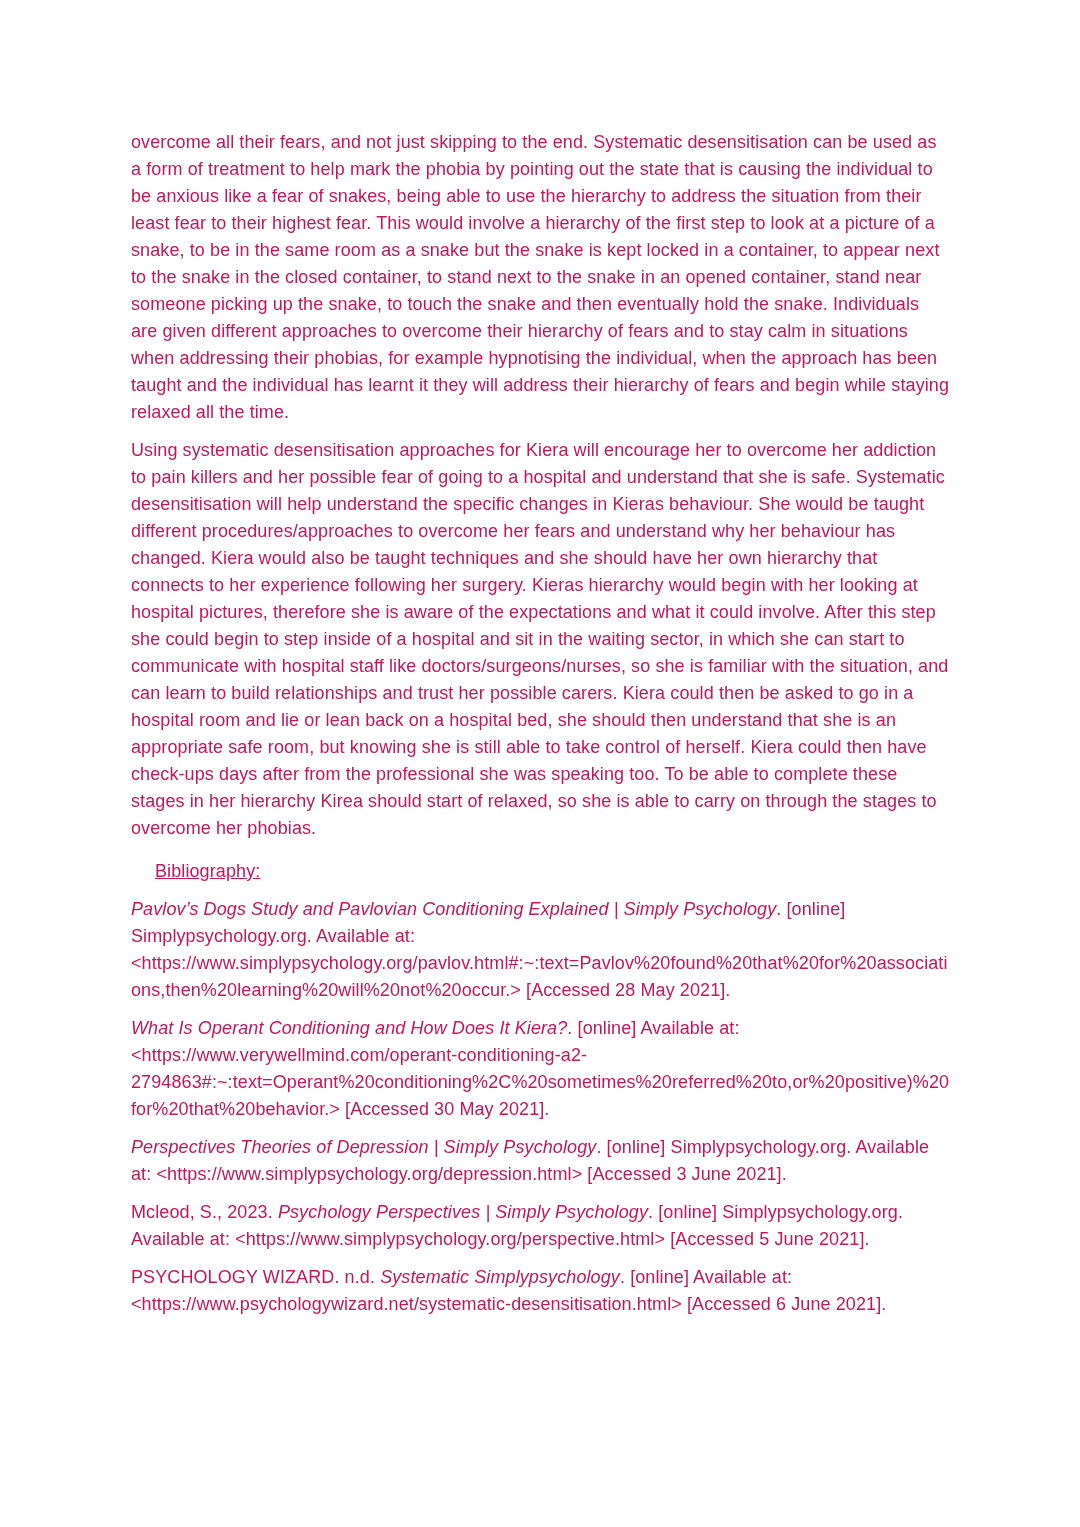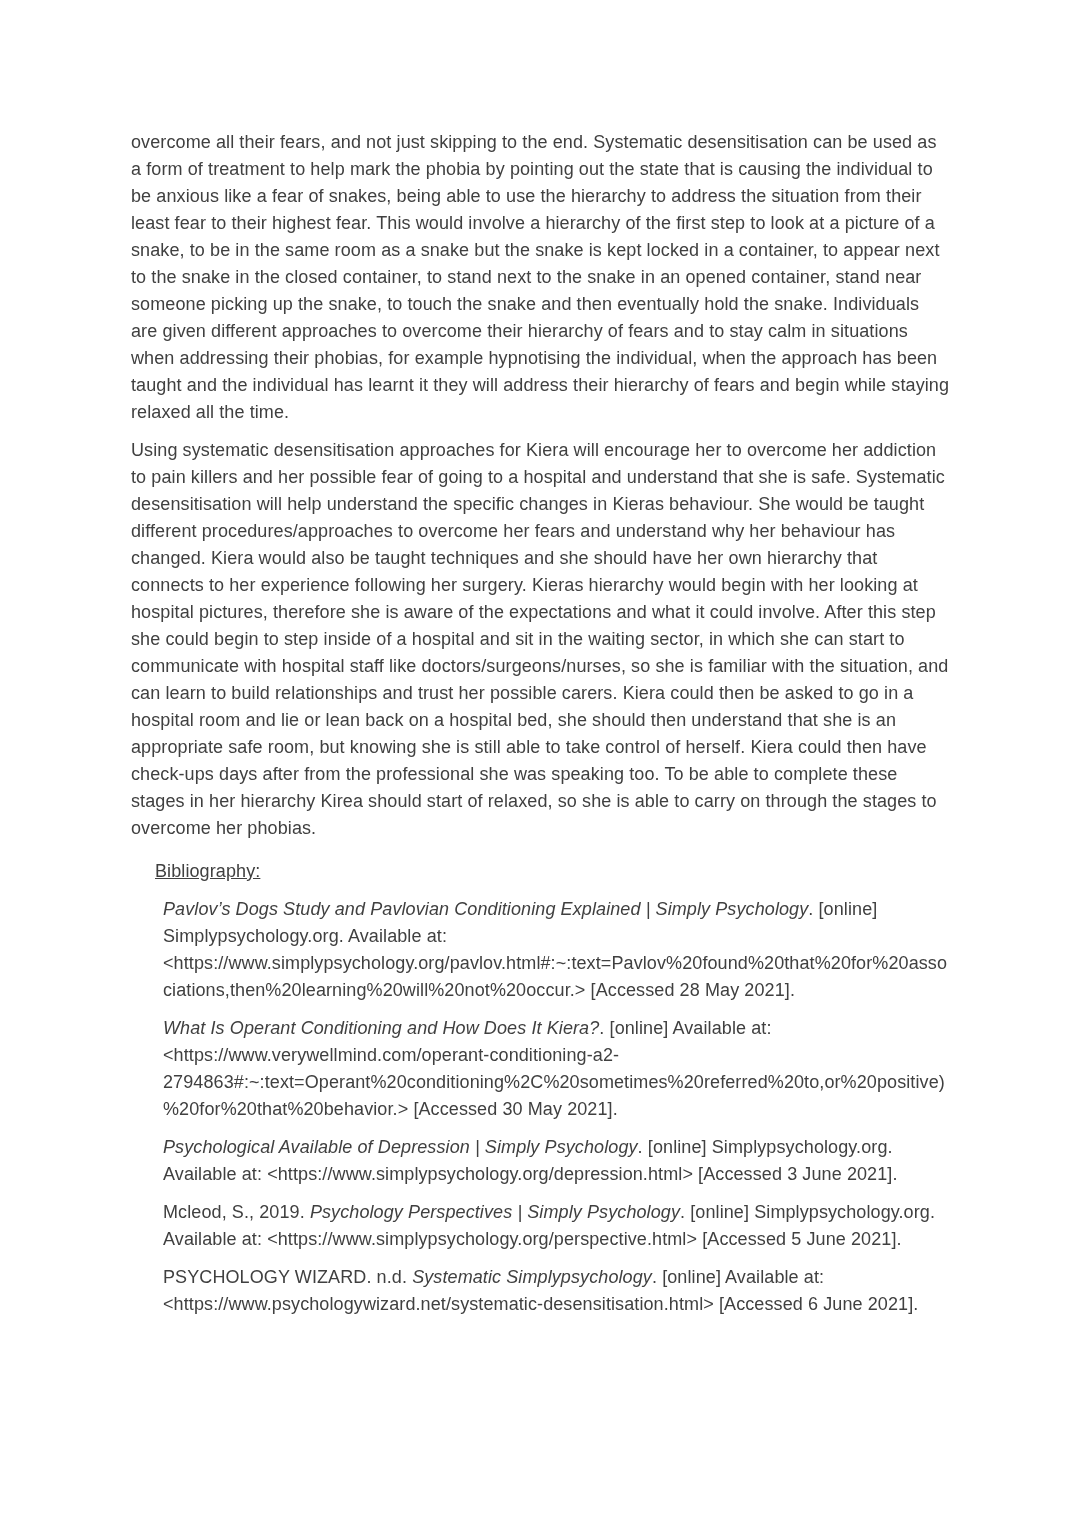--- a/index.html
+++ b/index.html
@@ -8,42 +8,41 @@
     background: #ffffff;
   }
   .page {
     position: relative;
     width: 1080px;
     height: 1527px;
     background: #ffffff;
     box-sizing: border-box;
     padding: 129px 130px 0 131px;
     font-family: "Liberation Sans", "DejaVu Sans", sans-serif;
-    color: #404040;
+    color: #be185d;
   }
   .content {
     width: 819px;
   }
   p {
     margin: 0 0 11px 0;
     font-size: 18px;
     line-height: 27px;
     letter-spacing: 0.1px;
     text-align: left;
   }
   .bib-heading {
     margin-top: 16px;
   }
   .bib-heading span {
     text-decoration: underline;
     margin-left: 24px;
   }
   .bib-entry {
     overflow-wrap: anywhere;
-    margin-left: 32px;
   }
   .bib-entry em {
     font-style: italic;
   }
 </style>
 </head>
 <body>
 
 <div class="page">
   <div class="content">
@@ -53,20 +52,20 @@
     <p>Using systematic desensitisation approaches for Kiera will encourage her to overcome her addiction to pain killers and her possible fear of going to a hospital and understand that she is safe. Systematic desensitisation will help understand the specific changes in Kieras behaviour. She would be taught different procedures/approaches to overcome her fears and understand why her behaviour has changed. Kiera would also be taught techniques and she should have her own hierarchy that connects to her experience following her surgery. Kieras hierarchy would begin with her looking at hospital pictures, therefore she is aware of the expectations and what it could involve. After this step she could begin to step inside of a hospital and sit in the waiting sector, in which she can start to communicate with hospital staff like doctors/surgeons/nurses, so she is familiar with the situation, and can learn to build relationships and trust her possible carers. Kiera could then be asked to go in a hospital room and lie or lean back on a hospital bed, she should then understand that she is an appropriate safe room, but knowing she is still able to take control of herself. Kiera could then have check-ups days after from the professional she was speaking too. To be able to complete these stages in her hierarchy Kirea should start of relaxed, so she is able to carry on through the stages to overcome her phobias.</p>
 
     <p class="bib-heading">
       <span>Bibliography:</span>
     </p>
 
     <p class="bib-entry"><em>Pavlov’s Dogs Study and Pavlovian Conditioning Explained | Simply Psychology</em><span>. [online] Simplypsychology.org. Available at: &lt;https://www.simplypsychology.org/pavlov.html#:~:text=Pavlov%20found%20that%20for%20associations,then%20learning%20will%20not%20occur.&gt; [Accessed 28 May 2021].</span></p>
 
     <p class="bib-entry"><em>What Is Operant Conditioning and How Does It Kiera?</em><span>. [online] Available at: &lt;https://www.verywellmind.com/operant-conditioning-a2-2794863#:~:text=Operant%20conditioning%2C%20sometimes%20referred%20to,or%20positive)%20for%20that%20behavior.&gt; [Accessed 30 May 2021].</span></p>
 
-    <p class="bib-entry"><em>Psychological Available of Depression | Simply Psychology</em><span>. [online] Simplypsychology.org. Available at: &lt;https://www.simplypsychology.org/depression.html&gt; [Accessed 3 June 2021].</span></p>
+    <p class="bib-entry"><em>Perspectives Theories of Depression | Simply Psychology</em><span>. [online] Simplypsychology.org. Available at: &lt;https://www.simplypsychology.org/depression.html&gt; [Accessed 3 June 2021].</span></p>
 
-    <p class="bib-entry"><span>Mcleod, S., 2019. </span><em>Psychology Perspectives | Simply Psychology</em><span>. [online] Simplypsychology.org. Available at: &lt;https://www.simplypsychology.org/perspective.html&gt; [Accessed 5 June 2021].</span></p>
+    <p class="bib-entry"><span>Mcleod, S., 2023. </span><em>Psychology Perspectives | Simply Psychology</em><span>. [online] Simplypsychology.org. Available at: &lt;https://www.simplypsychology.org/perspective.html&gt; [Accessed 5 June 2021].</span></p>
 
     <p class="bib-entry"><span>PSYCHOLOGY WIZARD. n.d. </span><em>Systematic Simplypsychology</em><span>. [online] Available at: &lt;https://www.psychologywizard.net/systematic-desensitisation.html&gt; [Accessed 6 June 2021].</span></p>
 
   </div>
 </div>
 
 </body></html>

